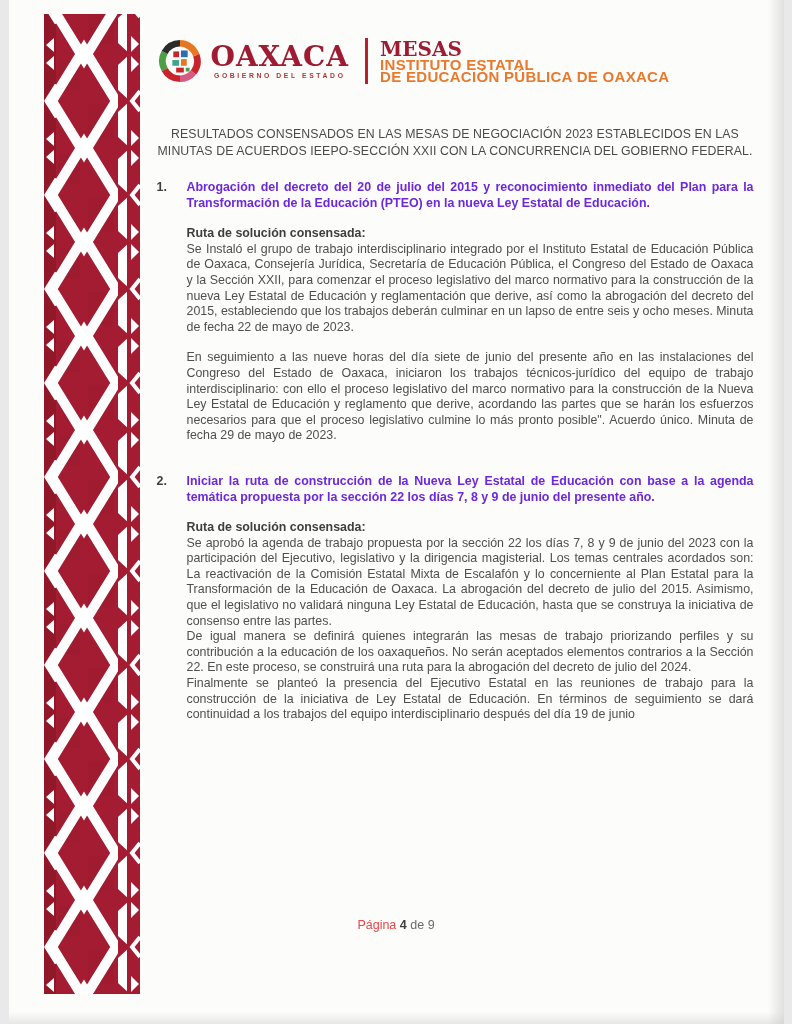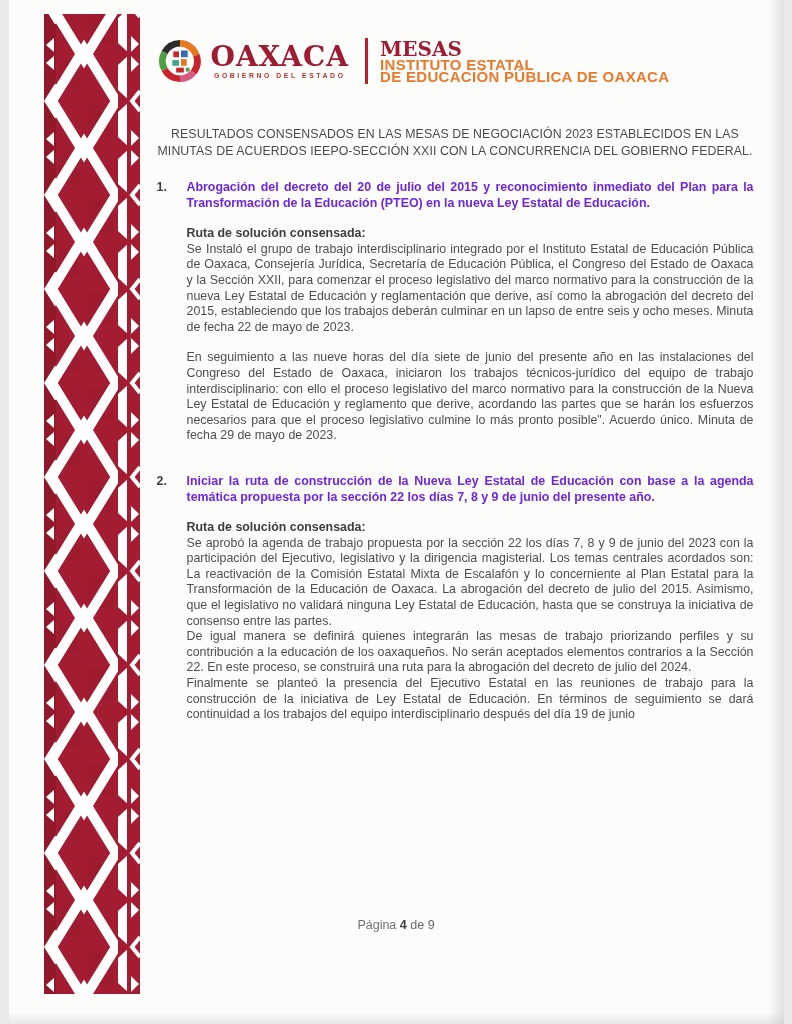--- a/index.html
+++ b/index.html
@@ -43,21 +43,21 @@
   .item-body{margin-left:30px;}
   .subheading{font-weight:700;color:#3E3E3E;margin-top:15px;}
   .para{margin:0;text-align:justify;}
   .gap-top{margin-top:15px;}
   .item2{margin-top:30px;}
 
   
   .footer{position:absolute;left:0;top:918px;width:100%;text-align:center;
     font-size:12.5px;color:#555;}
   .footer .pg-num{font-weight:700;color:#3E3E3E;}
-  .footer .pg-prefix{color:#737373;}
+  .footer .pg-prefix{color:#ef4444;}
   .footer .pg-suffix{color:#6A6A6A;}
 </style>
 </head>
 <body>
 
 <div class="page">
 
   <div class="border-strip">
     <svg width="96" height="980" xmlns="http://www.w3.org/2000/svg">
       <defs>

